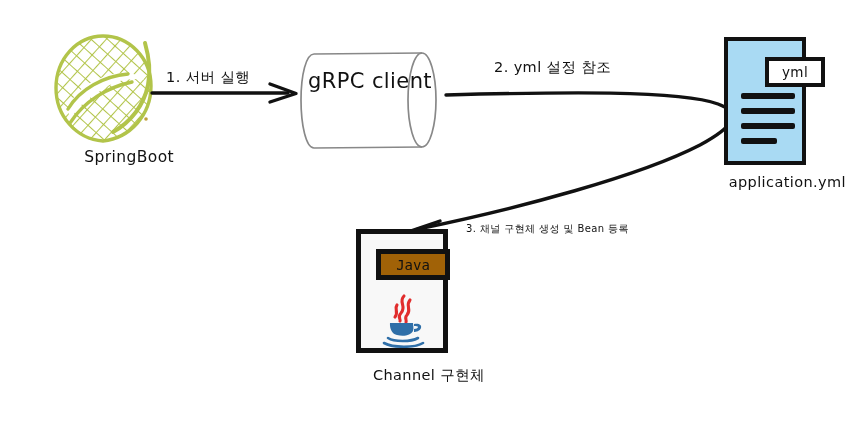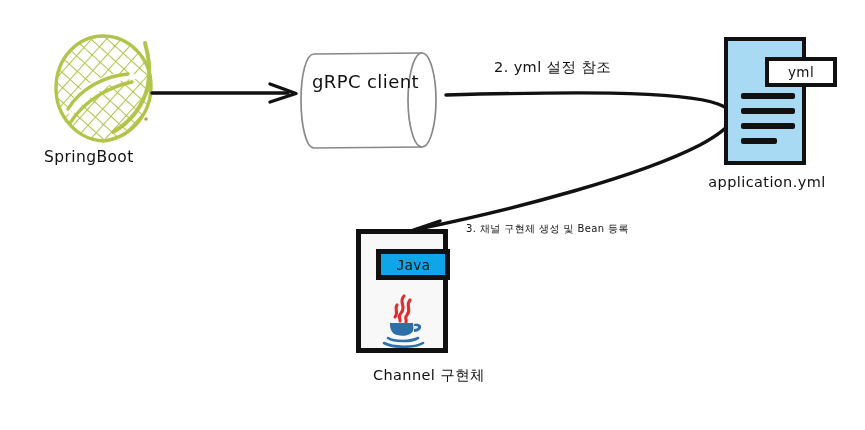--- a/index.html
+++ b/index.html
@@ -31,21 +31,21 @@
   #springboot-logo {
     left: 52px;
     top: 33px;
     width: 104px;
     height: 112px;
   }
   #springboot-label {
     left: 44px;
     top: 148px;
     width: 130px;
-    text-align: left;
+    text-align: right;
     font-size: 15.5px;
   }
 
   
   #step1-label {
     left: 166px;
     top: 68px;
     font-size: 14.5px;
   }
   #step2-label {
@@ -63,24 +63,24 @@
   #cylinder {
     left: 296px;
     top: 48px;
     width: 148px;
     height: 104px;
   }
   #cylinder-text {
     left: 300px;
     top: 70px;
     width: 140px;
-    font-size: 18px;
+    text-align: center;
+    font-size: 21px;
     line-height: 23px;
     color: #111;
-    margin-left: 12px;
   }
   #cylinder-text .ln { display: block; }
 
   
   #yml-doc {
     left: 724px;
     top: 37px;
     width: 82px;
     height: 128px;
     background: #a9daf3;
@@ -90,55 +90,55 @@
   .doc-line {
     position: absolute;
     height: 6px;
     background: #111111;
     border-radius: 2px;
     left: 13px;
   }
   #yml-tag {
     left: 765px;
     top: 57px;
-    width: 72px;
+    width: 60px;
     height: 30px;
     background: #ffffff;
     border: 4px solid #111111;
     box-sizing: border-box;
     display: flex;
     align-items: center;
     justify-content: center;
     font-size: 13.5px;
     color: #111;
   }
   #yml-doc-label {
     left: 688px;
     top: 174px;
     width: 158px;
-    text-align: center;
+    text-align: right;
     font-size: 14.5px;
   }
 
   
   #java-doc {
     left: 356px;
     top: 229px;
     width: 92px;
     height: 124px;
     background: #f8f8f8;
     border: 5px solid #111111;
     box-sizing: border-box;
   }
   #java-tag {
     left: 376px;
     top: 249px;
     width: 74px;
     height: 31px;
-    background: #0ea5e9;
+    background: #a16207;
     border: 5px solid #111111;
     box-sizing: border-box;
     display: flex;
     align-items: center;
     justify-content: center;
     font-family: "DejaVu Sans Mono", monospace;
     font-size: 14px;
     color: #111;
   }
   #java-logo {
@@ -210,20 +210,21 @@
       <path d="M270 84 L296 93.5 L270 102" fill="none" stroke="#111111" stroke-width="3.4" stroke-linecap="round" stroke-linejoin="round"></path>
     </g>
 
     <g>
       <path d="M446 95 C560 92 680 90 718 104 C742 113 735 126 700 145
                C640 176 520 208 418 229" fill="none" stroke="#111111" stroke-width="3.4" stroke-linecap="round"></path>
       <path d="M440 221 L412 230.5 L437 240" fill="none" stroke="#111111" stroke-width="3.4" stroke-linecap="round" stroke-linejoin="round"></path>
     </g>
   </svg>
 
+  <div class="abs hand" id="step1-label">1. 서버 실행</div>
   <div class="abs hand" id="step2-label">2. yml 설정 참조</div>
   <div class="abs hand" id="step3-label">3. 채널 구현체 생성 및 Bean 등록</div>
 
   <div class="abs" id="yml-doc">
     <div class="doc-line" style="top:52px; width:54px;"></div>
     <div class="doc-line" style="top:67px; width:54px;"></div>
     <div class="doc-line" style="top:82px; width:54px;"></div>
     <div class="doc-line" style="top:97px; width:36px;"></div>
   </div>
   <div class="abs hand" id="yml-tag">yml</div>

